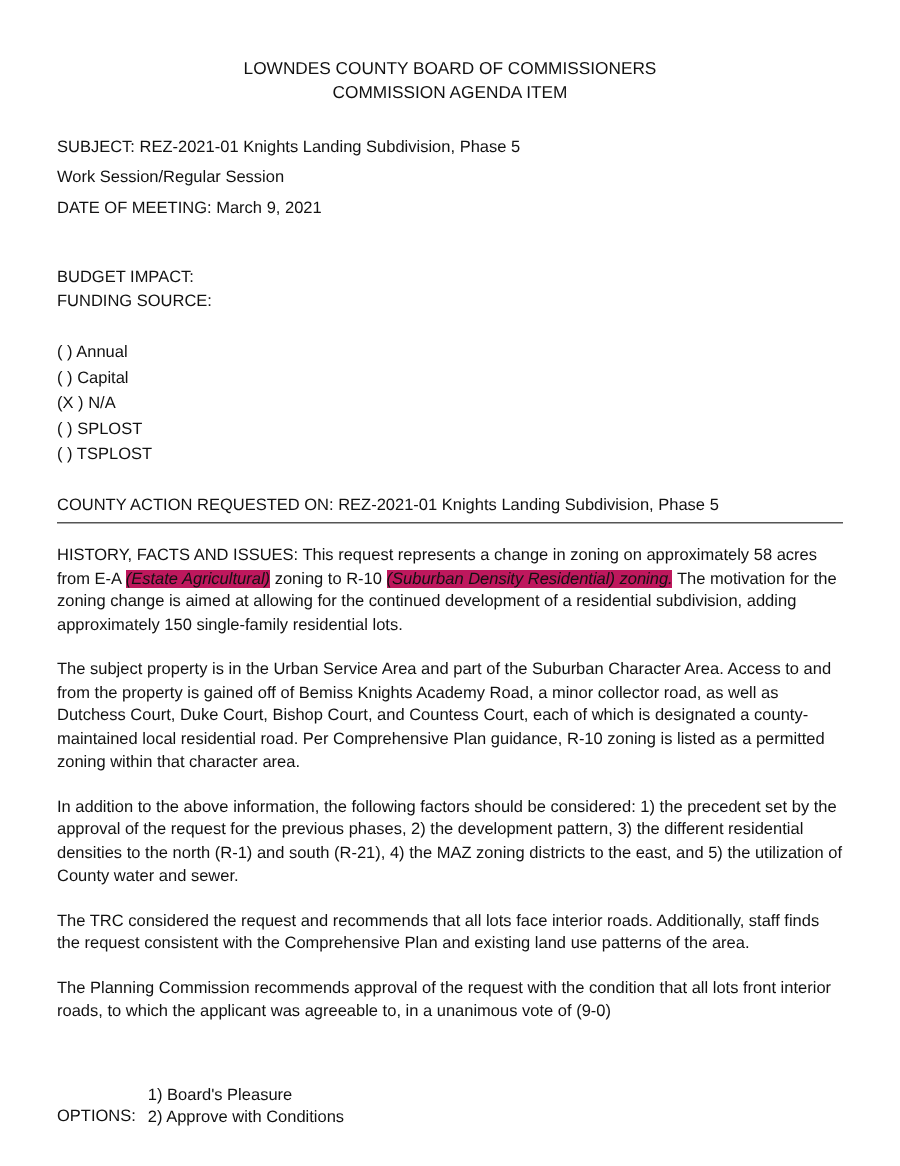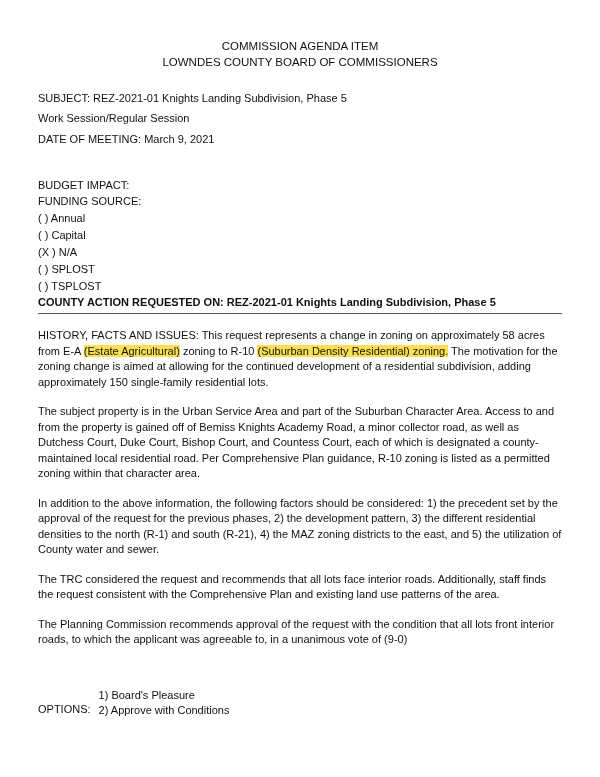--- a/index.html
+++ b/index.html
@@ -37,36 +37,37 @@
   .date-row {
     margin-top: 6px;
   }
   .budget-row {
     margin-top: 30px;
   }
   .funding-row {
     margin-top: 1px;
   }
   .funding-list {
-    margin-top: 0;
+    margin-top: 17px;
   }
   .funding-list .line {
     line-height: 17px;
   }
   .action-line {
+    margin-top: 18px;
     padding-bottom: 3px;
     border-bottom: 1px solid #555555;
-    font-weight: bold;
   }
   .para {
     margin-top: 14px;
     text-align: left;
   }
   .hl {
-    background: #fde047;
+    background: #be185d;
+    font-style: italic;
   }
   .options-block {
     margin-top: 40px;
     display: flex;
   }
   .options-label {
     white-space: pre;
     margin-top: 14px;
   }
   .options-items {
@@ -78,22 +79,22 @@
   .recommended-row {
     margin-top: 28px;
   }
 </style>
 </head>
 <body>
 
 <div class="page">
 
   <div class="doc-header">
+    <div>LOWNDES COUNTY BOARD OF COMMISSIONERS</div>
     <div>COMMISSION AGENDA ITEM</div>
-    <div>LOWNDES COUNTY BOARD OF COMMISSIONERS</div>
   </div>
 
   <div class="subject-row">SUBJECT: REZ-2021-01 Knights Landing Subdivision, Phase 5</div>
 
   <div class="session-row">Work Session/Regular Session</div>
 
   <div class="date-row">DATE OF MEETING: March 9, 2021</div>
 
   <div class="budget-row">BUDGET IMPACT:</div>
   <div class="funding-row">FUNDING SOURCE:</div>

